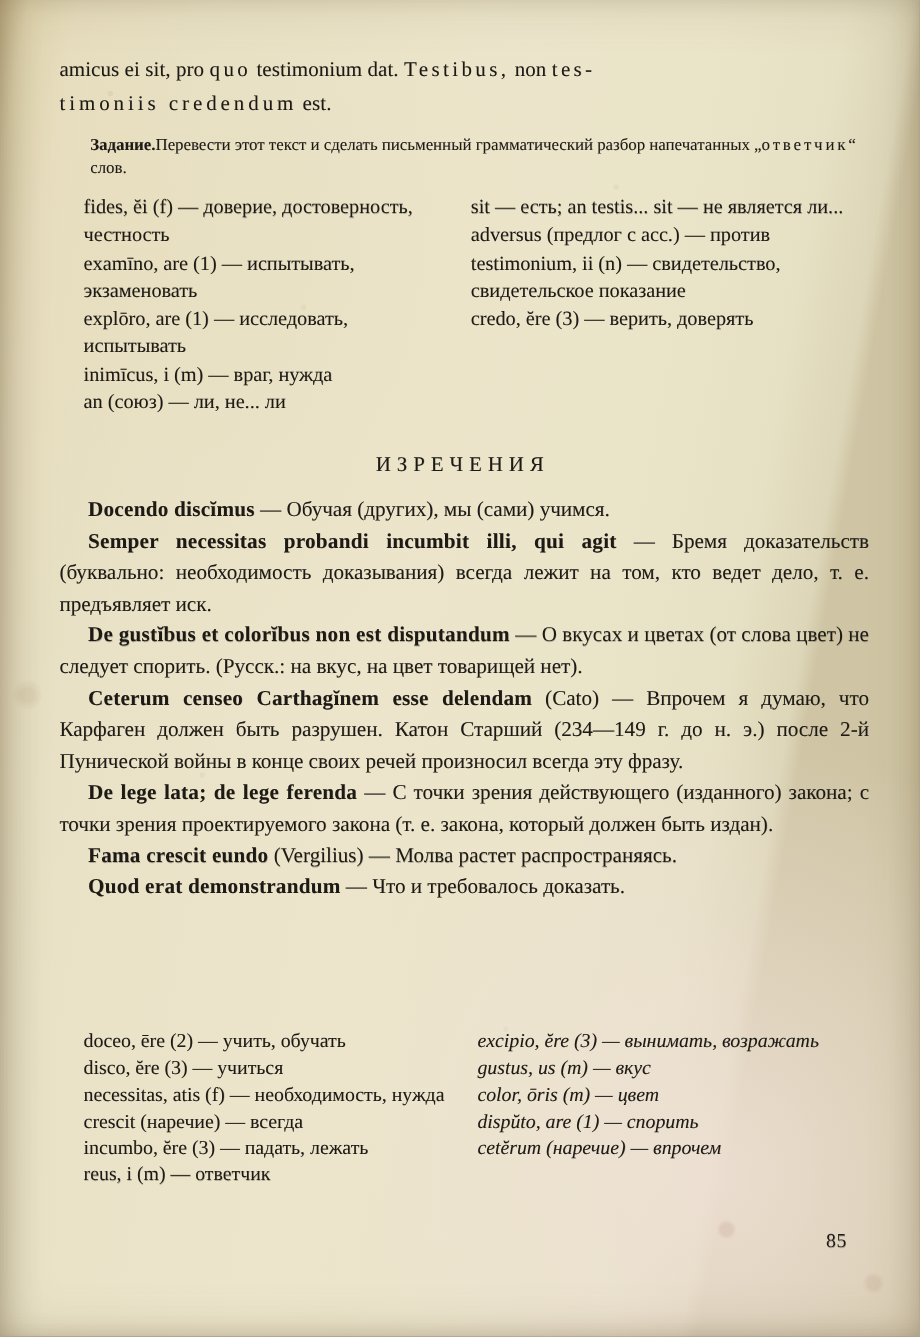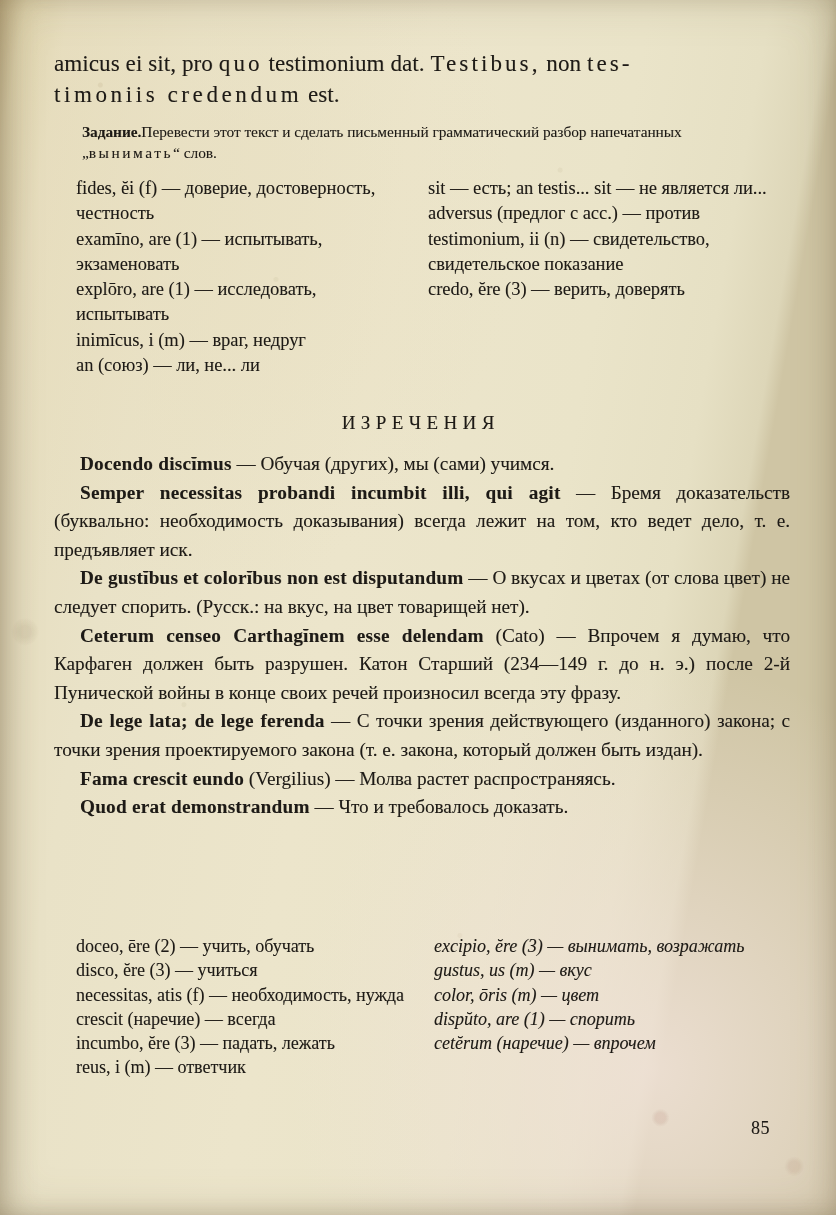--- a/index.html
+++ b/index.html
@@ -56,21 +56,21 @@
     position: relative;
     z-index: 2;
   }
 
   
   .passage {
     position: absolute;
     left: 54px;
     top: 48px;
     width: 736px;
-    font-size: 23px;
+    font-size: 19px;
     line-height: 31px;
     letter-spacing: 0.1px;
   }
   .sp { letter-spacing: 3.1px; }
   .sp2 { letter-spacing: 3.6px; }
 
   
   .task {
     position: absolute;
     left: 82px;
@@ -156,29 +156,29 @@
 
 <div id="page">
   <div class="content">
 
     <div class="passage">
       <div><span>amicus ei sit, pro </span><span class="sp">quo</span><span> testimonium dat. </span><span class="sp">Testibus,</span><span> non </span><span class="sp">tes-</span></div>
       <div><span class="sp2">timoniis credendum</span><span> est.</span></div>
     </div>
 
     <div class="task">
-      <span class="lead">Задание.</span><span>Перевести этот текст и сделать письменный грамматический разбор напечатанных </span><span>„</span><span class="sp-small">вынимать</span><span>“</span><span> слов.</span>
+      <span class="lead">Задание.</span><span>Перевести этот текст и сделать письменный грамматический разбор напечатанных </span><span>„</span><span class="sp-small">ответчик</span><span>“</span><span> слов.</span>
     </div>
 
     <div class="vocab vocab-top">
       <div class="col left">
         <p class="e">fides, ĕi (f) — доверие, достоверность, честность</p>
         <p class="e">examīno, are (1) — испытывать, экзаменовать</p>
         <p class="e">explōro, are (1) — исследовать, испытывать</p>
-        <p class="e">inimīcus, i (m) — враг, недруг</p>
+        <p class="e">inimīcus, i (m) — враг, нужда</p>
         <p class="e">an (союз) — ли, не... ли</p>
       </div>
       <div class="col right">
         <p class="e">sit — есть; an testis... sit — не является ли...</p>
         <p class="e">adversus (предлог с acc.) — против</p>
         <p class="e">testimonium, ii (n) — свидетельство, свидетельское показание</p>
         <p class="e">credo, ĕre (3) — верить, доверять</p>
       </div>
     </div>
 

